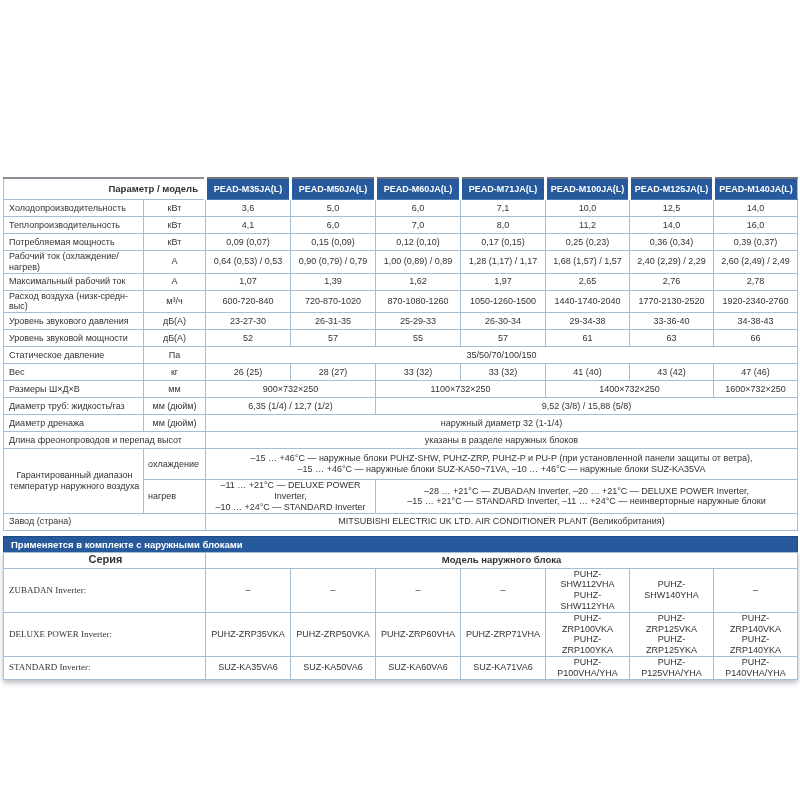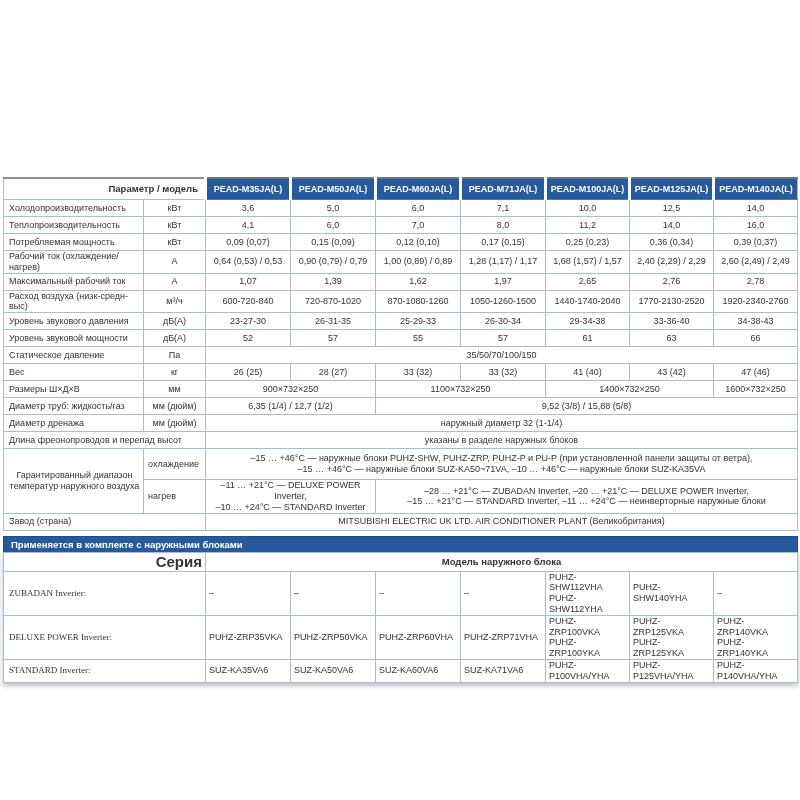--- a/index.html
+++ b/index.html
@@ -49,29 +49,29 @@
   
   .section-bar {
     margin-top:5px; height:15px; line-height:15px;
     background:#265a9d; color:#ffffff;
     font-weight:bold; font-size:9.5px; padding-left:7px;
     border:1px solid #1d4c88; border-bottom:none;
     width:786px;
   }
   table.outdoor { box-shadow:0 3px 5px rgba(105,115,128,0.45); }
   th.series-header {
-    background:#ffffff; text-align:right; font-weight:bold; font-size:15px;
+    background:#ffffff; text-align:center; font-weight:bold; font-size:11px;
     padding-left:5px; height:15px;
   }
   th.model-header {
     background:#ffffff; text-align:center; font-weight:bold; font-size:9.5px;
     height:15px;
   }
   td.series-label { text-align:left; padding-left:5px;font-family:Liberation Serif, serif; }
-  td.outdoor-cell { text-align:left; }
+  td.outdoor-cell { text-align:center; }
   tr.tall2 td { height:27px; }
 </style>
 </head>
 <body>
 
 <div class="page">
   <div class="spec-wrap">
 
     <table class="spec">
       <colgroup>

